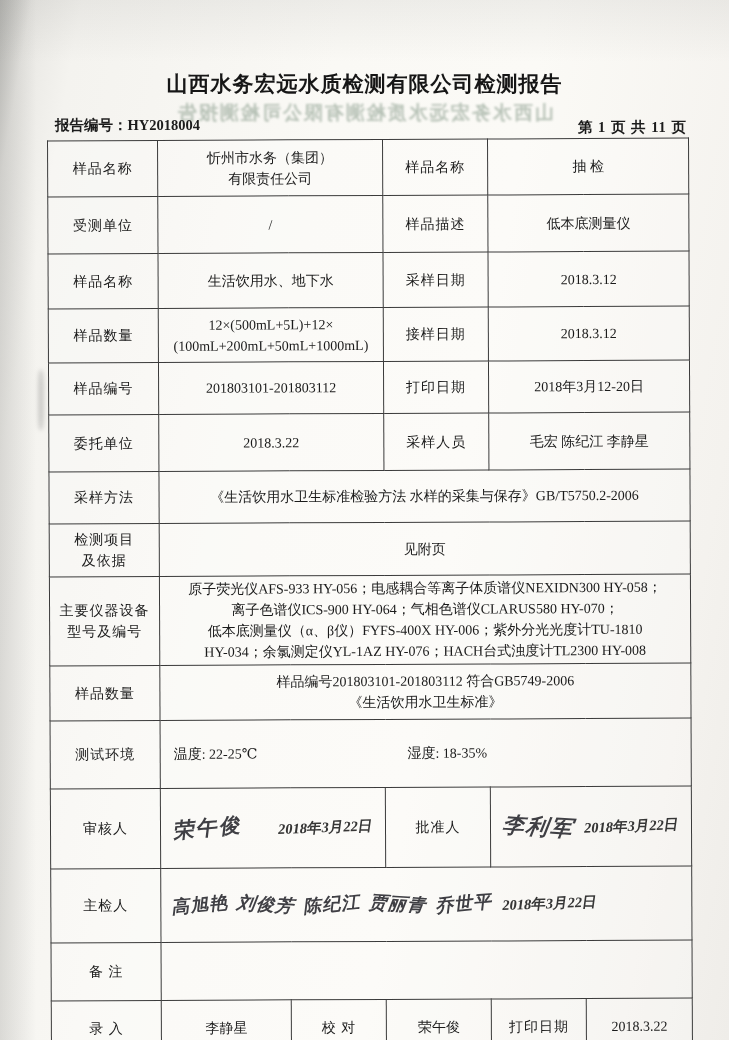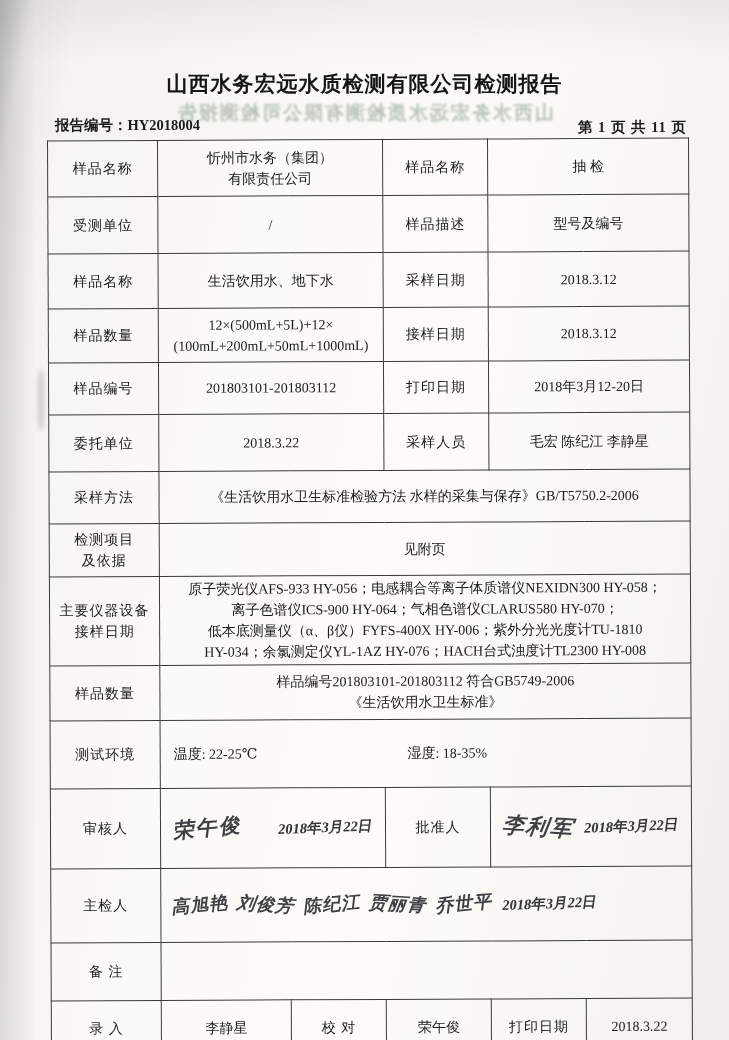--- a/index.html
+++ b/index.html
@@ -92,21 +92,21 @@
       <td colspan="2">忻州市水务（集团）
 有限责任公司</td>
       <td class="lbl">样品名称</td>
       <td colspan="2">抽 检</td>
     </tr>
 
     <tr style="height:57px">
       <td class="lbl">受测单位</td>
       <td colspan="2">/</td>
       <td class="lbl">样品描述</td>
-      <td colspan="2">型号及编号</td>
+      <td colspan="2">低本底测量仪</td>
     </tr>
 
     <tr style="height:55px">
       <td class="lbl">样品名称</td>
       <td colspan="2">生活饮用水、地下水</td>
       <td class="lbl">采样日期</td>
       <td colspan="2">2018.3.12</td>
     </tr>
 
     <tr style="height:54px">
@@ -137,21 +137,21 @@
     </tr>
 
     <tr style="height:53px">
       <td class="lbl">检测项目
 及依据</td>
       <td colspan="5">见附页</td>
     </tr>
 
     <tr style="height:73px">
       <td class="lbl">主要仪器设备
-接样日期</td>
+型号及编号</td>
       <td colspan="5" class="left small">原子荧光仪AFS-933  HY-056；电感耦合等离子体质谱仪NEXIDN300  HY-058；
 离子色谱仪ICS-900  HY-064；气相色谱仪CLARUS580  HY-070；
 低本底测量仪（α、β仪）FYFS-400X  HY-006；紫外分光光度计TU-1810
 HY-034；余氯测定仪YL-1AZ  HY-076；HACH台式浊度计TL2300  HY-008</td>
     </tr>
 
     <tr style="height:55px">
       <td class="lbl">样品数量</td>
       <td colspan="5" class="left">样品编号201803101-201803112  符合GB5749-2006
 《生活饮用水卫生标准》</td>

